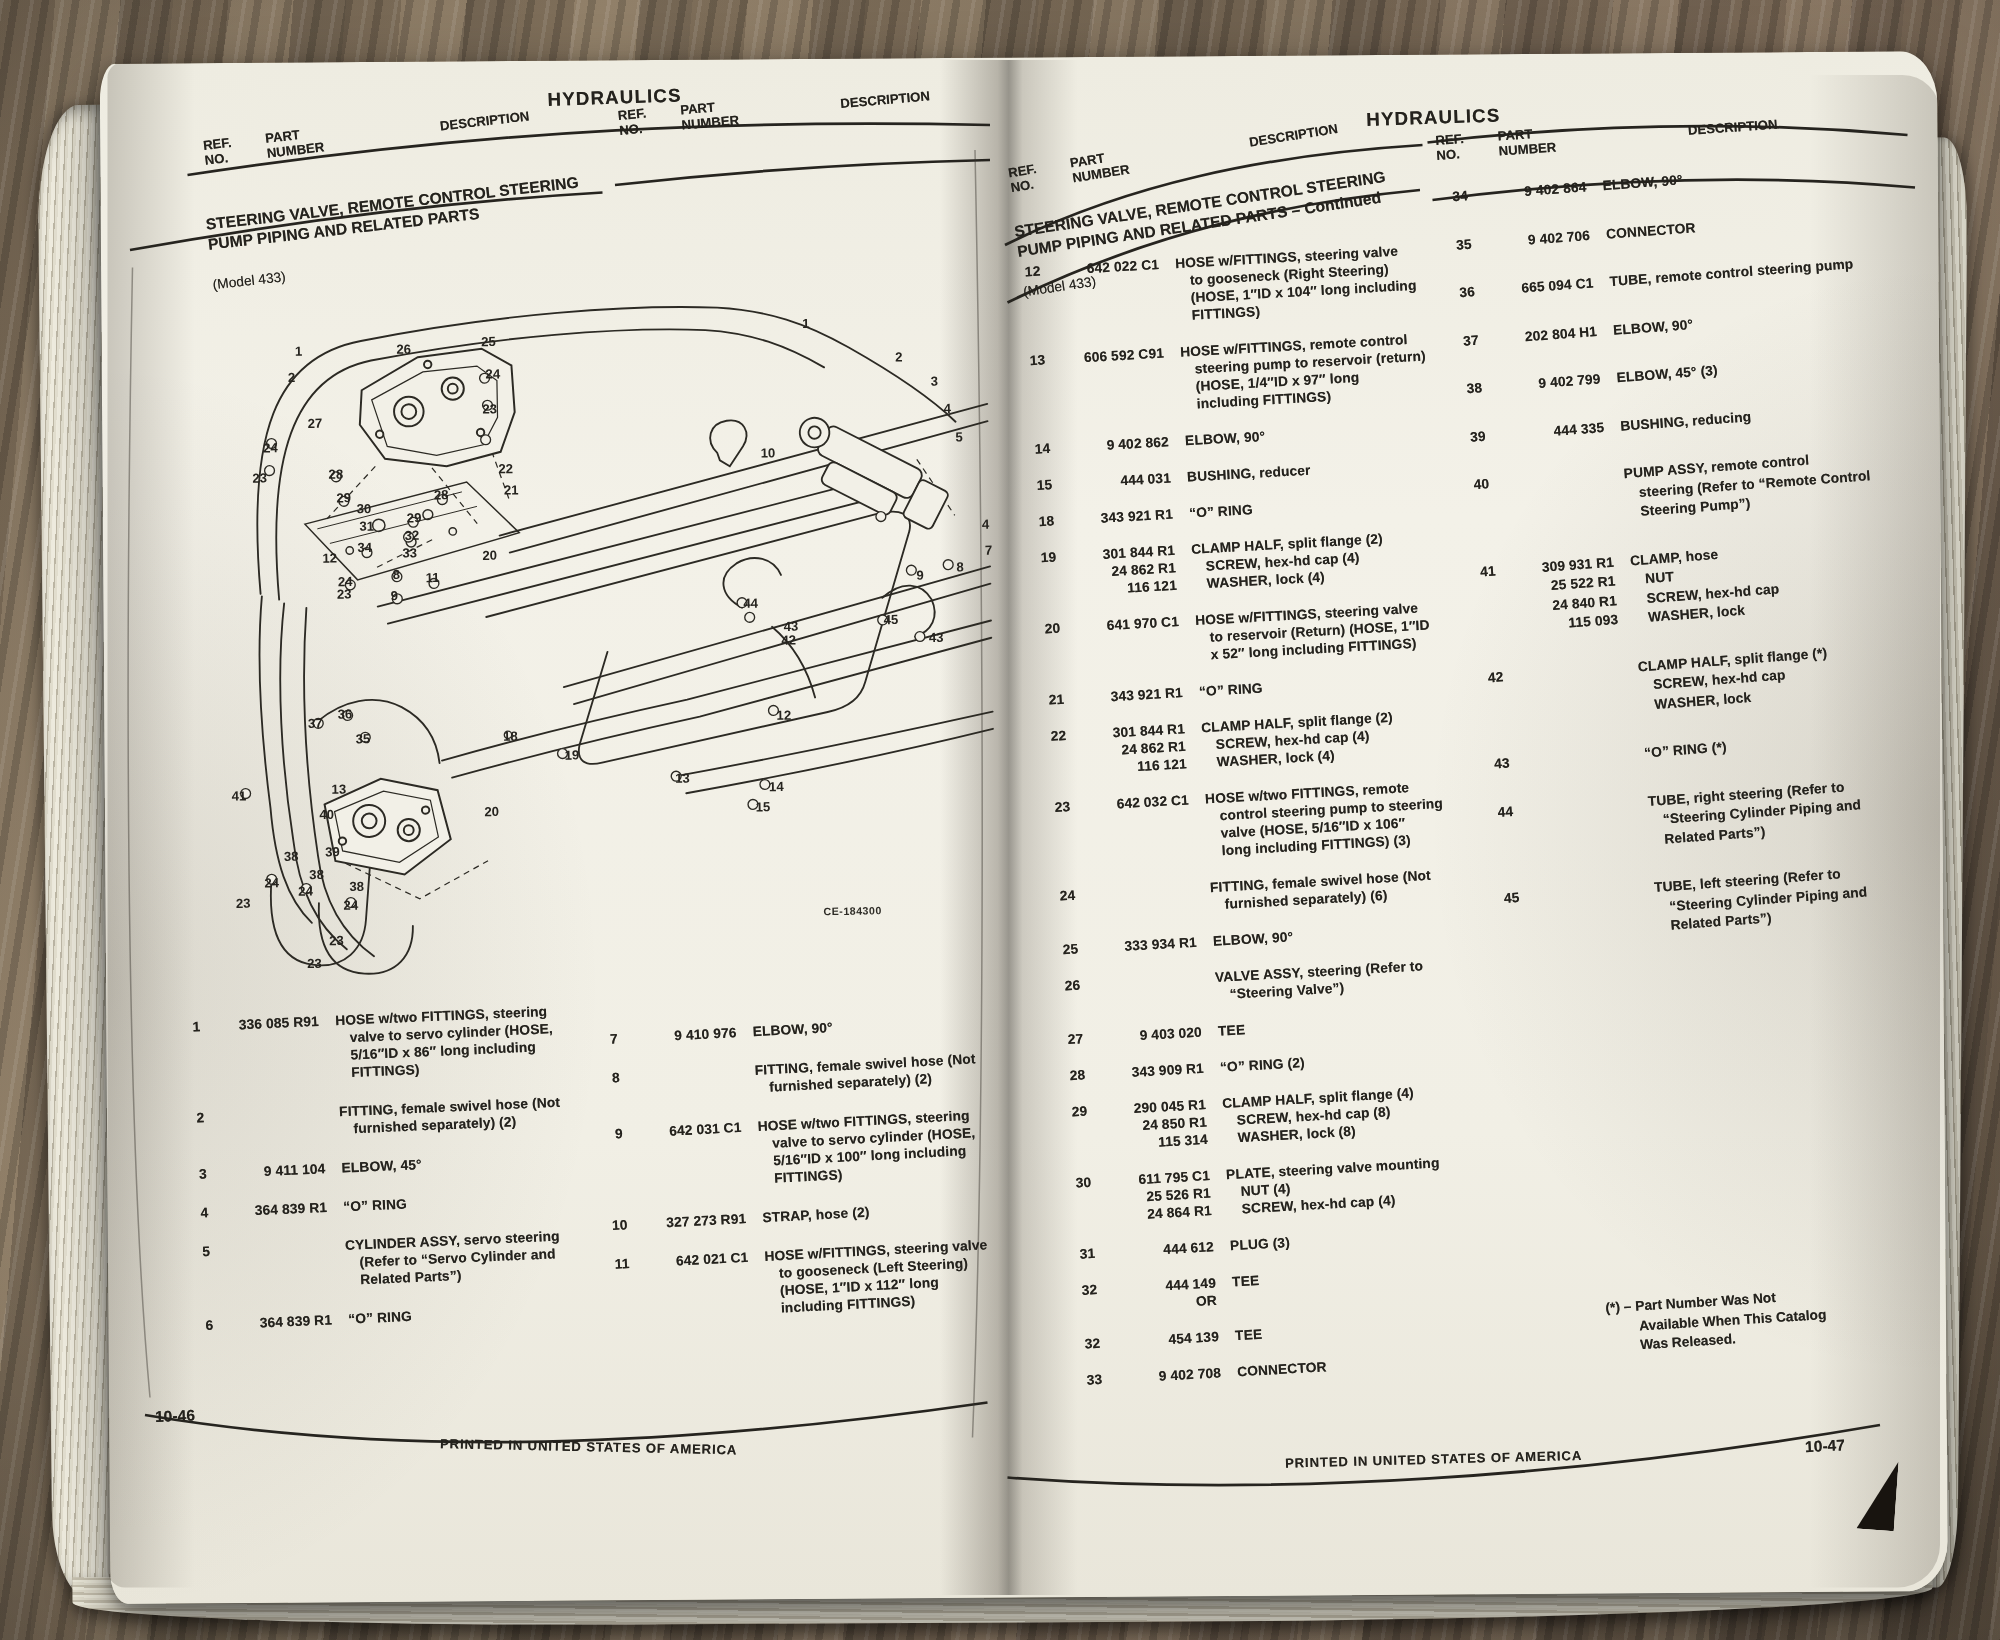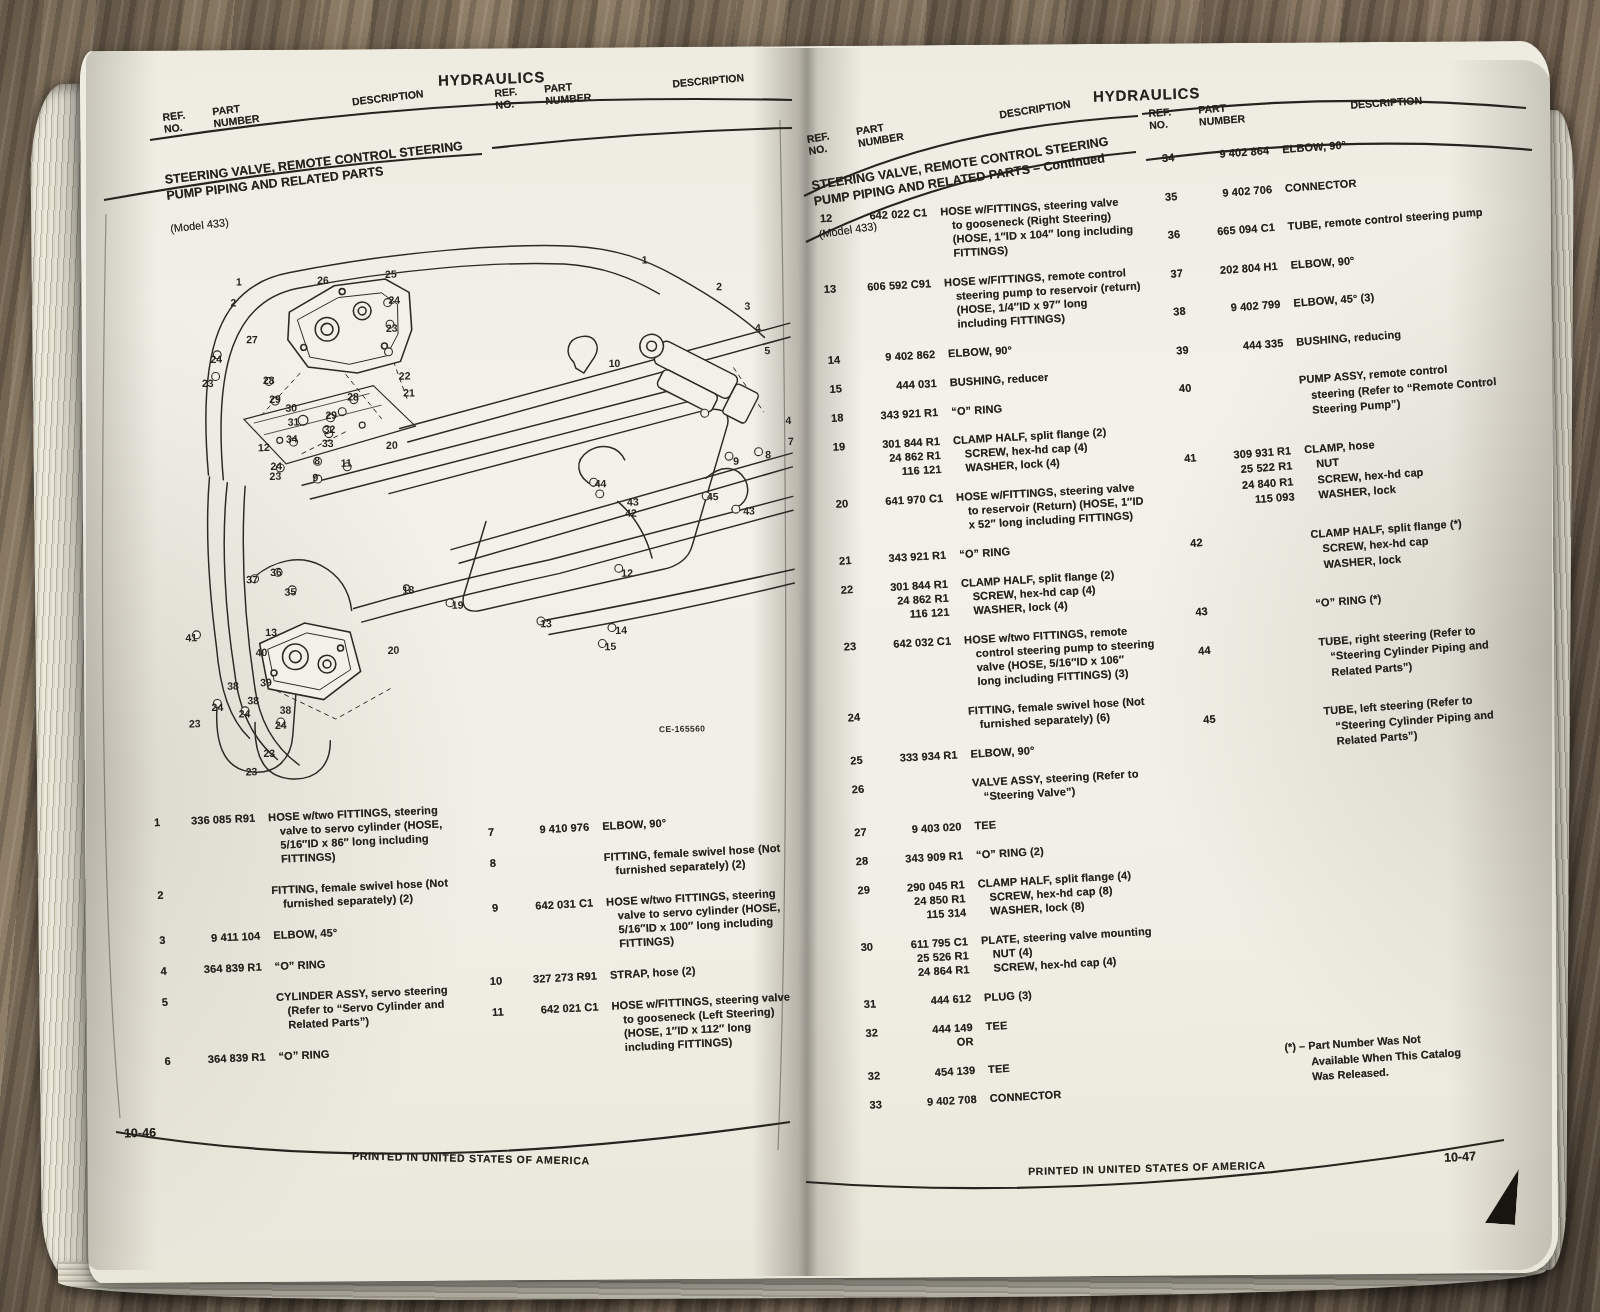--- a/index.html
+++ b/index.html
@@ -318,21 +318,21 @@
         <span class="callout" style="left: 108px; top: 456px;">39</span>
         <span class="callout" style="left: 95px; top: 474px;">38</span>
         <span class="callout" style="left: 127px; top: 484px;">38</span>
         <span class="callout" style="left: 59px; top: 480px;">24</span>
         <span class="callout" style="left: 86px; top: 487px;">24</span>
         <span class="callout" style="left: 122px; top: 499px;">24</span>
         <span class="callout" style="left: 36px; top: 496px;">23</span>
         <span class="callout" style="left: 110px; top: 527px;">23</span>
         <span class="callout" style="left: 92px; top: 545px;">23</span>
       </div>
-    <span class="fig-id" style="left:500px;top:505px;">CE-165560</span>
+    <span class="fig-id" style="left:500px;top:505px;">CE-184300</span>
   </div>
 
   <div class="abs plist lp-c1 ink" style="left:134px;top:816px;width:330px;transform:rotate(-2.5deg);">
 
       <div class="prow">
         <span class="ref">1</span>
         <span class="pnum">336 085 R91</span>
         <span class="pdesc">HOSE w/two FITTINGS, steering
 valve to servo cylinder (HOSE,
 5/16″ID x 86″ long including

